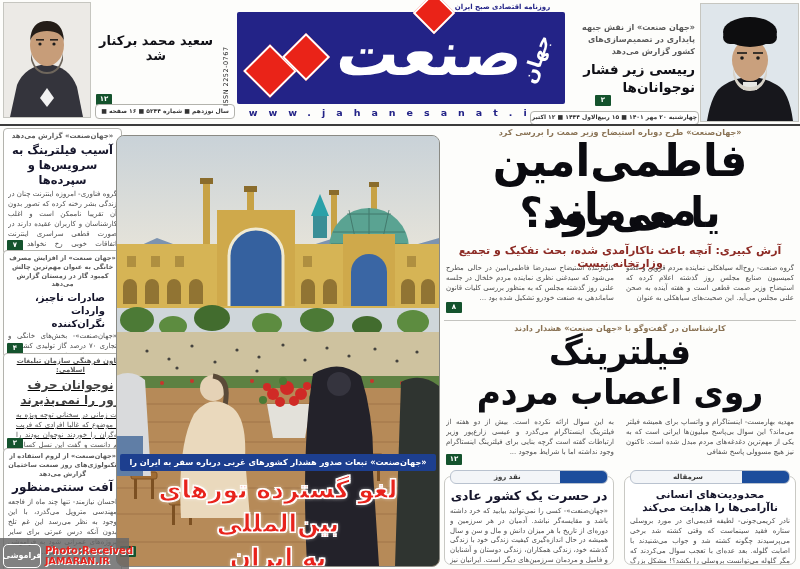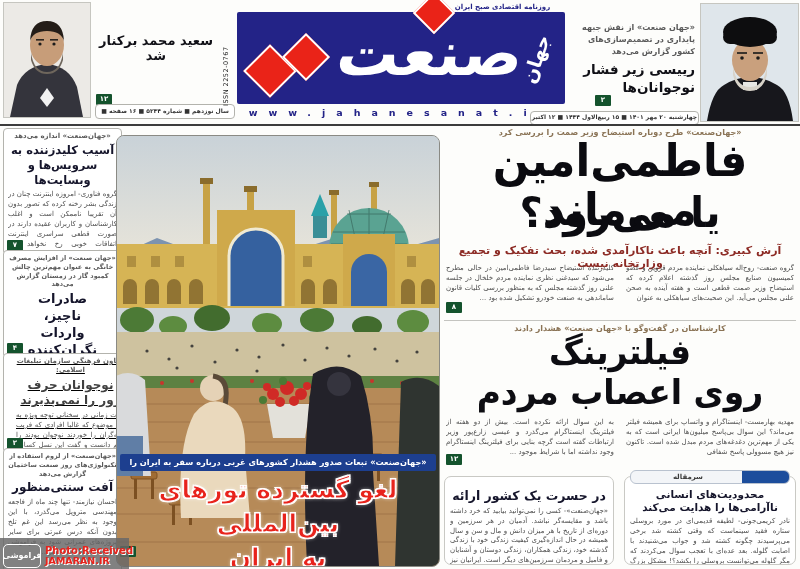--- a/index.html
+++ b/index.html
@@ -84,29 +84,29 @@
       <circle cx="41" cy="54" r="1.8" fill="#1a1a1a"></circle>
         <circle cx="57" cy="54" r="1.8" fill="#1a1a1a"></circle>
       <rect x="36" y="48" width="10" height="2" fill="#3a332c"></rect>
         <rect x="52" y="48" width="10" height="2" fill="#3a332c"></rect>
     </svg>
   </div>
 
   <div class="abs" style="left:0;top:124px;width:800px;height:2px;background:#3c3c3c;"></div>
 
   <div class="abs box" style="left:3px;top:128px;width:109px;height:119px;padding:3px 4px;overflow:hidden;">
-    <div class="kicker" style="font-size:7px;text-align:center;line-height:1.35;">«جهان‌صنعت» اندازه می‌دهد</div>
-    <div style="font-size:11.5px;font-weight:bold;color:#15152b;text-align:center;line-height:1.3;margin:2px 0;">آسیب کلیدزننده به سرویس‌ها و وبسایت‌ها</div>
+    <div class="kicker" style="font-size:7px;text-align:center;line-height:1.35;">«جهان‌صنعت» گزارش می‌دهد</div>
+    <div style="font-size:11.5px;font-weight:bold;color:#15152b;text-align:center;line-height:1.3;margin:2px 0;">آسیب فیلترینگ به سرویس‌ها و سپرده‌ها</div>
     <div class="body-sm">گروه فناوری- امروزه اینترنت چنان در زندگی بشر رخنه کرده که تصور بدون آن تقریبا ناممکن است و اغلب کارشناسان و کاربران عقیده دارند در صورت قطعی سراسری اینترنت اتفاقات خوبی رخ نخواهد داد. فیلترینگ در ایران همزمان با چهارمین هفته اعتراض‌ها ادامه دارد ...</div>
     <div class="badge" style="left:3px;bottom:3px;">۷</div>
   </div>
 
   <div class="abs box" style="left:3px;top:250px;width:109px;height:100px;padding:3px 4px;overflow:hidden;">
     <div class="kicker" style="font-size:6.5px;text-align:center;line-height:1.35;">«جهان صنعت» از افزایش مصرف خانگی به عنوان مهم‌ترین چالش کمبود گاز در زمستان گزارش می‌دهد</div>
-    <div style="font-size:13px;font-weight:bold;color:#15152b;text-align:center;line-height:1.3;margin:2px 12px;">صادرات ناچیز، واردات نگران‌کننده</div>
+    <div style="font-size:10px;font-weight:bold;color:#15152b;text-align:right;line-height:1.3;margin:2px 12px;">صادرات ناچیز، واردات نگران‌کننده</div>
     <div class="body-sm">«جهان‌صنعت»- بخش‌های خانگی و تجاری ۷۰ درصد گاز تولیدی کشور را مصرف می‌کنند. این روند یعنی تقریبا گازی برای صادرات نمی‌ماند. آن‌طور که مازیار سیاح‌نژاد رییس امور نظارت، اندازه‌گیری و کنترل کیفیت گاز مدیریت دیسپچینگ شرکت ملی گاز ایران گفته تنها ۶ درصد از گاز تولیدشده در کشور صادر می‌شود</div>
     <div class="badge" style="left:3px;bottom:3px;">۴</div>
   </div>
 
   <div class="abs box" style="left:3px;top:353px;width:109px;height:92px;padding:3px 12px;overflow:hidden;text-decoration:underline;">
     <div class="kicker" style="font-size:7px;text-align:center;line-height:1.35;">معاون فرهنگی سازمان تبلیغات اسلامی:</div>
     <div style="font-size:12px;font-weight:bold;color:#404040;text-align:center;line-height:1.3;margin:2px 0;">نوجوانان حرف زور را نمی‌پذیرند</div>
     <div class="body-sm">عزت زمانی در سخنانی توجه ویژه به این موضوع که غالبا افرادی که فریب فتنه‌گران را خوردند نوجوان بودند را مهم دانست و گفت این نسل کسانی هستند که باید پرچم این انقلاب را در آینده در دست بگیرند. این نسل، نسل متفاوتی است که بهتر می‌فهمد و حرف زور را نمی‌پذیرد</div>
     <div class="badge" style="left:3px;bottom:3px;">۲</div>
   </div>
@@ -293,22 +293,25 @@
     <div class="abs" style="left:0;right:0;top:246px;text-align:center;font-size:33px;font-weight:bold;color:#0d0d12;line-height:1.1;transform:scaleY(1.05);">روی اعصاب مردم</div>
 
     <div class="abs col2" style="left:2px;right:2px;top:290px;height:48px;">
       <div class="body-sm">مهدیه بهارمست- اینستاگرام و واتساپ برای همیشه فیلتر می‌ماند؟ این سوال بی‌پاسخ میلیون‌ها ایرانی است که به یکی از مهم‌ترین دغدغه‌های مردم مبدل شده است. تاکنون نیز هیچ مسوولی پاسخ شفافی</div>
       <div class="body-sm">به این سوال ارائه نکرده است. بیش از دو هفته از فیلترینگ اینستاگرام می‌گذرد و عیسی زارع‌پور وزیر ارتباطات گفته است گرچه بنایی برای فیلترینگ اینستاگرام وجود نداشته اما با شرایط موجود ...</div>
     </div>
     <div class="badge" style="left:2px;top:326px;">۱۲</div>
 
     <div class="abs" style="left:0;top:342px;width:170px;height:95px;">
       <div class="sec-box">
-        <div class="sec-head">در حسرت یک کشور ارائه</div>
+        <div class="sec-head">در حسرت یک کشور عادی</div>
         <div class="body-sm">«جهان‌صنعت»- کسی را نمی‌توانید بیابید که خرد داشته باشد و مقایسه‌گر نباشد. آدمیان در هر سرزمین و دوره‌ای از تاریخ با هر میزان دانش و مال و سن و سال همیشه در حال اندازه‌گیری کیفیت زندگی خود با زندگی گذشته خود، زندگی همکاران، زندگی دوستان و آشنایان و فامیل و مردمان سرزمین‌های دیگر است. ایرانیان نیز از این قاعده بیرون نیستند و همواره امروز خود را با دیروز و امروز کشورشان را</div>
+      </div>
+      <div class="tab">
+        <span class="tab-label">نقد روز</span>
       </div>
     </div>
 
     <div class="abs" style="left:180px;top:342px;width:172px;height:95px;">
       <div class="sec-box">
         <div class="sec-head" style="font-size:10.5px;">محدودیت‌های انسانی ناآرامی‌ها را هدایت می‌کند</div>
         <div class="body-sm">نادر کریمی‌جونی- لطیفه قدیمی‌ای در مورد بروسلی ستاره فقید سینماست که وقتی کشته شد برخی می‌پرسیدند چگونه کشته شد و جواب می‌شنیدند با اصابت گلوله. بعد عده‌ای با تعجب سوال می‌کردند که مگر گلوله می‌توانست بروسلی را بکشد؟! مشکل بزرگ در ناآرامی‌های اخیر شهرهای ایران، آن است که هم ایجادکنندگان ناآرامی و هم مقابله‌کنندگان با ناآرامی هر دو انسان</div>
       </div>
       <div class="tab">
         <span class="tab-label">سرمقاله</span>

